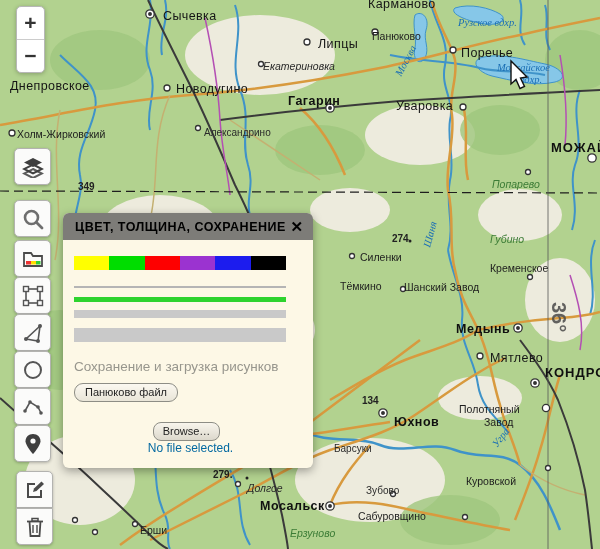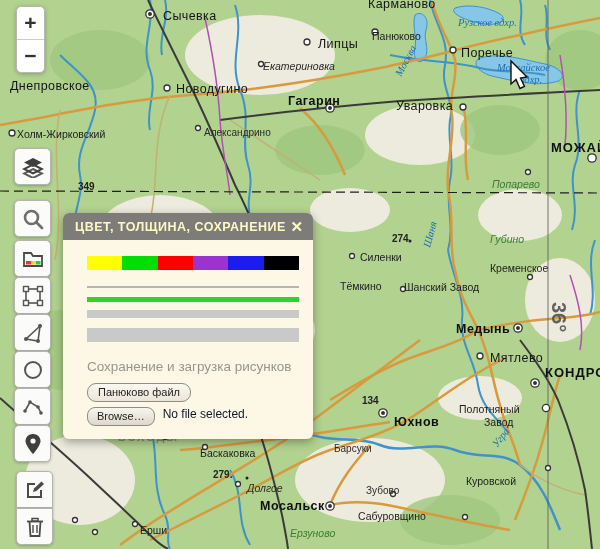--- a/index.html
+++ b/index.html
@@ -29,40 +29,40 @@
        font-size:21px;font-weight:bold;color:#333;cursor:pointer;}
   .zoomctl .zbtn:first-child{border-bottom:1px solid #ccc;}
   .toolbtn{position:absolute;left:14px;width:35px;height:35px;background:#fbfbfa;
        border:1px solid #b3b3b0;border-radius:5px;box-shadow:0 1px 3px rgba(0,0,0,.25);
        display:flex;align-items:center;justify-content:center;cursor:pointer;}
   .toolbtn svg{display:block;}
 
   
   .dialog{position:absolute;left:63px;top:213px;width:250px;background:#fdf8e6;
        border-radius:6px;box-shadow:0 3px 10px rgba(0,0,0,.35);}
-  .dialog-header{background:#7d7c78;color:#fef9c3;border-radius:6px 6px 0 0;height:27px;
+  .dialog-header{background:#7d7c78;color:#000000;border-radius:6px 6px 0 0;height:27px;
        display:flex;align-items:center;padding:0 10px 0 12px;}
   .dialog-title{flex:1;font-size:12.5px;font-weight:bold;letter-spacing:.5px;}
   .dialog-close{font-size:15px;font-weight:bold;cursor:pointer;line-height:1;}
-  .dialog-body{padding:16px 14px 13px 24px;}
+  .dialog-body{padding:16px 14px 13px 11px;}
   .swatches{display:flex;width:212px;height:14px;}
   .swatch{flex:1;height:14px;cursor:pointer;}
   .bar{width:212px;cursor:pointer;}
   .bar.h2 {height:2px;margin-top:16px;}
   .bar.h5 {height:5px;margin-top:9px;}
   .bar.h8 {height:8px;margin-top:8px;}
   .bar.h14{height:14px;margin-top:10px;}
   .section-label{margin-top:17px;font-size:13.5px;color:#97968d;}
   .save-btn{margin-top:9px;display:inline-block;font-size:11px;color:#222;
        background:linear-gradient(#fbf8f0,#e9e5d8);border:1px solid #8d8d85;border-radius:9px;
        padding:2px 10px 3px 10px;cursor:pointer;}
-  .file-row{margin-top:5px;display:flex;align-items:flex-start;}
+  .file-row{margin-top:20px;display:flex;align-items:center;flex-direction:column;}
   .browse-btn{font-size:11px;color:#222;background:linear-gradient(#f8f5ec,#dcd8cc);
        border:1px solid #8d8d85;border-radius:8px;padding:2px 9px 3px 9px;cursor:pointer;}
-  .file-status{margin-left:8px;font-size:12px;color:#0f172a;}
+  .file-status{margin-left:8px;font-size:12px;color:#0369a1;}
 </style>
 </head>
 <body>
 
 <div class="stage">
 
   <svg class="mapbg" width="600" height="549" viewBox="0 0 600 549">
     <rect x="0" y="0" width="600" height="549" fill="#b2d28f"></rect>
 
     <g fill="#edebdd" stroke="none">

